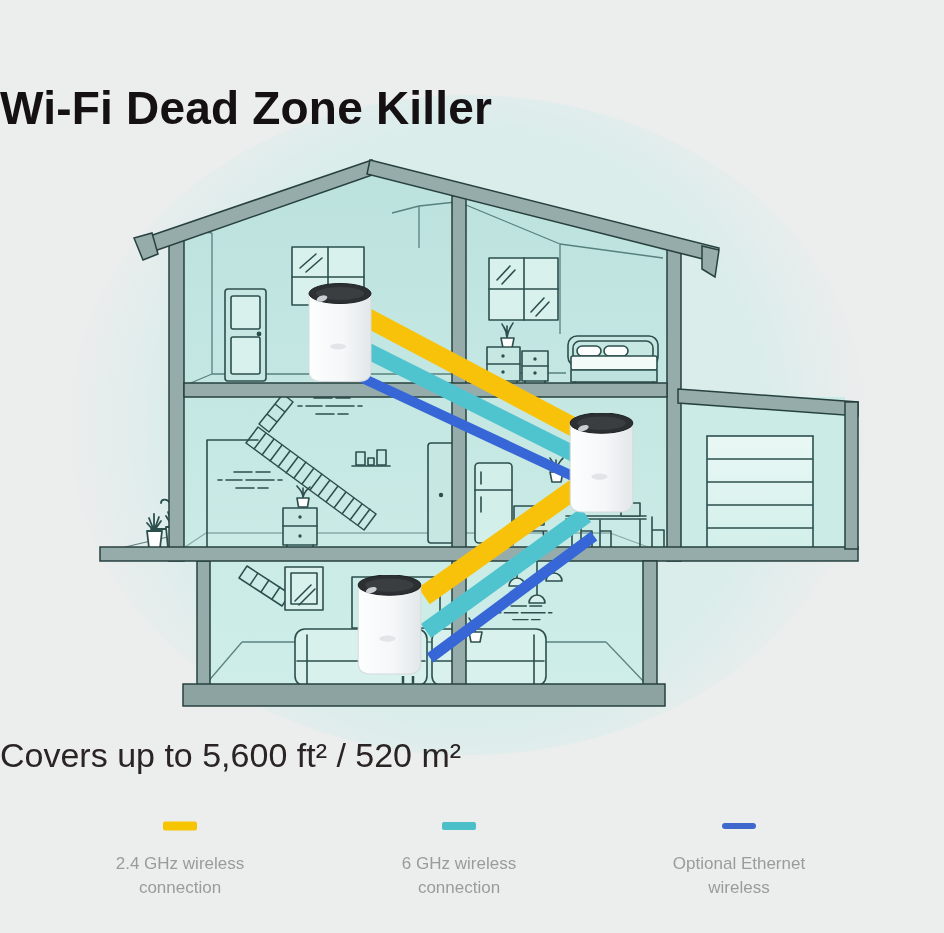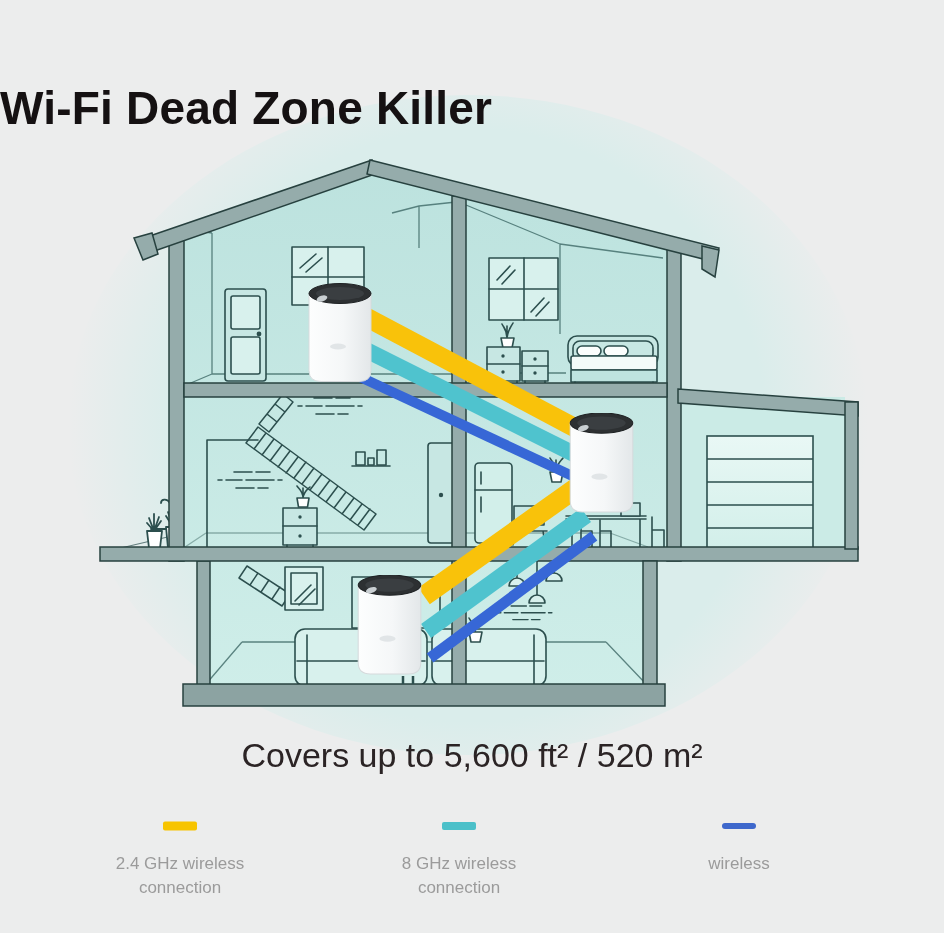--- a/index.html
+++ b/index.html
@@ -1,21 +1,21 @@
 <!DOCTYPE html>
 <html><head>
 <meta charset="utf-8">
 <style>
   html,body{margin:0;padding:0;background:#ECEDED;}
   body{width:944px;height:933px;overflow:hidden;font-family:"Liberation Sans",sans-serif;}
   .stage{position:relative;width:944px;height:933px;background:#ECEDED;}
   .illustration{position:absolute;left:0;top:0;width:944px;height:933px;}
   .page-title{position:absolute;left:0;top:50px;width:944px;
     font-size:46px;font-weight:bold;color:#151112;letter-spacing:0.2px;}
-  .coverage{position:absolute;left:0;top:736px;width:944px;text-align:center;
+  .coverage{position:absolute;left:0;top:736px;width:944px;text-align:left;
     font-size:34px;font-weight:400;color:#2B2425;}
   .legend{position:absolute;left:0;top:8px;width:944px;height:933px;pointer-events:none;}
   .legend-item{position:absolute;top:812px;width:240px;text-align:center;}
   .legend-item .dash{display:block;margin:0 auto 20px auto;}
   .legend-line{font-size:17px;line-height:24px;color:#9B9B9B;}
   .li-0{left:60px;} .li-1{left:339px;} .li-2{left:619px;}
 </style>
 </head>
 <body>
 
@@ -241,24 +241,25 @@
       <svg class="dash" width="36" height="12">
         <rect x="1" y="1.5" width="34" height="9" rx="2" fill="#F7C400"></rect>
       </svg>
       <div class="legend-line">2.4 GHz wireless</div>
       <div class="legend-line">connection</div>
     </div>
     <div class="legend-item li-1">
       <svg class="dash" width="36" height="12">
         <rect x="1" y="2" width="34" height="8" rx="2" fill="#4BC0C9"></rect>
       </svg>
-      <div class="legend-line">8 GHz wireless</div>
+      <div class="legend-line">6 GHz wireless</div>
       <div class="legend-line">connection</div>
     </div>
     <div class="legend-item li-2">
       <svg class="dash" width="36" height="12">
         <rect x="1" y="3" width="34" height="6" rx="3" fill="#3E68CC"></rect>
       </svg>
+      <div class="legend-line">Optional Ethernet</div>
       <div class="legend-line">wireless</div>
     </div>
   </div>
 
 </div>
 
 </body></html>

